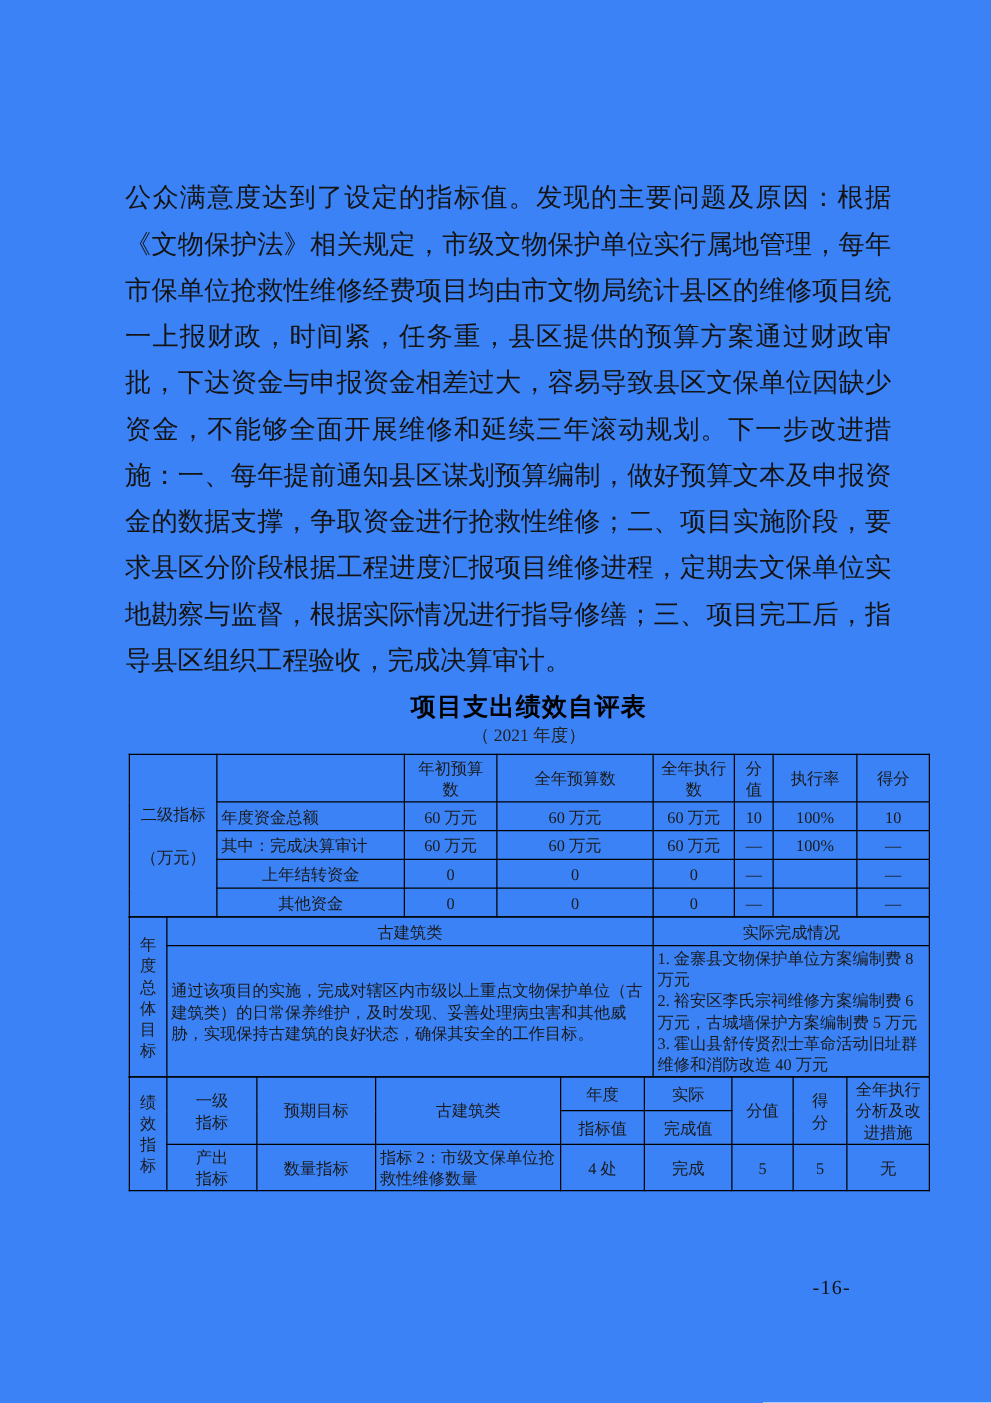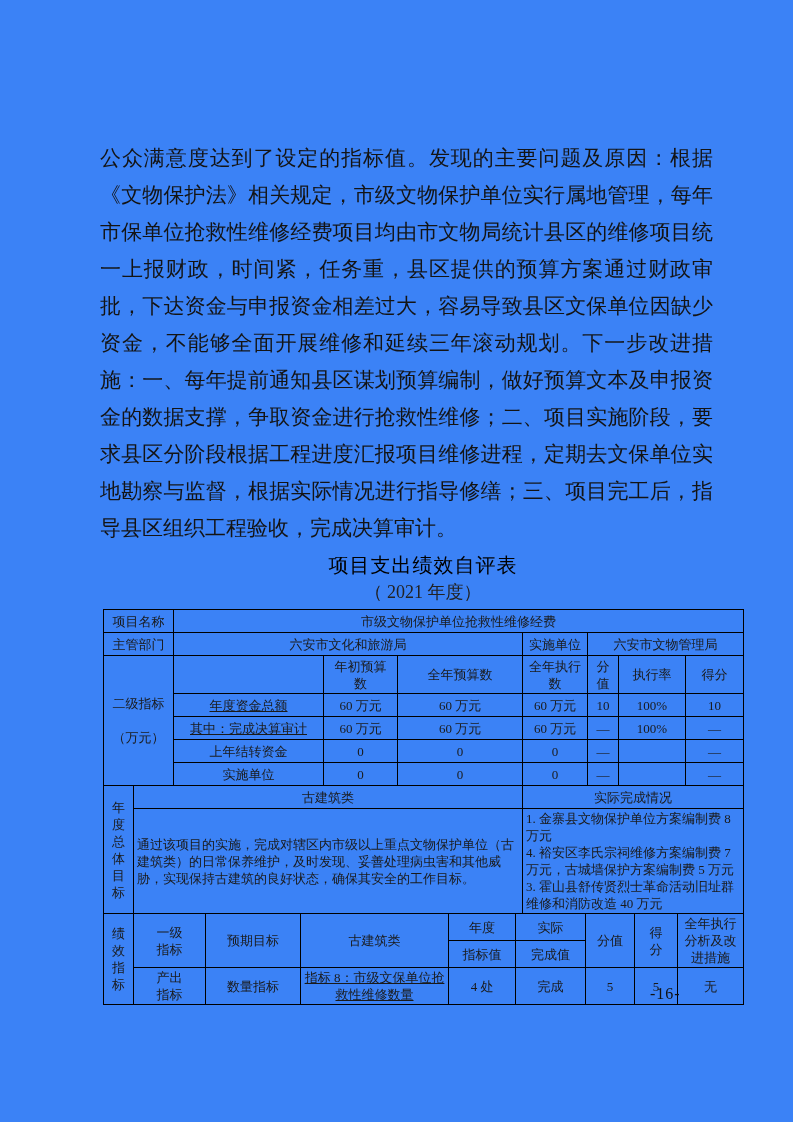--- a/index.html
+++ b/index.html
@@ -23,29 +23,29 @@
     color: #141414;
   }
   .table-block {
     position: absolute;
     left: 103px;
     top: 552px;
     width: 640px;
   }
   .tbl-title {
     font-family: "Liberation Sans", "DejaVu Sans", sans-serif;
-    font-weight: normal;
+    font-weight: bold;
     font-size: 20px;
     letter-spacing: 1px;
     text-align: center;
     color: #000;
     margin-bottom: 1px;
   }
   .tbl-subtitle {
-    font-size: 18px;
+    font-size: 14px;
     text-align: center;
     color: #222;
     margin-bottom: 5px;
   }
   table.tbl {
     border-collapse: collapse;
     table-layout: fixed;
     width: 640px;
   }
   table.tbl + table.tbl { margin-top: -1px; }
@@ -53,73 +53,53 @@
     border: 1px solid #000;
     font-size: 13px;
     line-height: 17px;
     padding: 1px 3px;
     white-space: pre-line;
     vertical-align: middle;
     color: #1a1a1a;
     overflow: hidden;
   }
   .c  { text-align: center; }
-  .l  { text-align: center; text-decoration: underline; }
+  .l  { text-align: left; }
   tr.h22 { height: 23px; }
   tr.h38 { height: 38px; }
   tr.h25 { height: 25px; }
   tr.h37 { height: 37px; }
   tr.goal { height: 82px; }
   td.vert { line-height: 16px; padding: 2px 1px; }
   td.goal-text {
     font-size: 12.5px;
     line-height: 15.5px;
     padding: 3px 6px;
     text-align: left;
   }
   .page-number {
     position: absolute;
     left: 650px;
-    top: 985px;
+    top: 1022px;
     font-size: 16px;
     letter-spacing: 1px;
     color: #111;
   }
 </style>
 </head>
 <body>
 
 <div class="page">
 
   <div class="paragraph">公众满意度达到了设定的指标值。发现的主要问题及原因：根据《文物保护法》相关规定，市级文物保护单位实行属地管理，每年市保单位抢救性维修经费项目均由市文物局统计县区的维修项目统一上报财政，时间紧，任务重，县区提供的预算方案通过财政审批，下达资金与申报资金相差过大，容易导致县区文保单位因缺少资金，不能够全面开展维修和延续三年滚动规划。下一步改进措施：一、每年提前通知县区谋划预算编制，做好预算文本及申报资金的数据支撑，争取资金进行抢救性维修；二、项目实施阶段，要求县区分阶段根据工程进度汇报项目维修进程，定期去文保单位实地勘察与监督，根据实际情况进行指导修缮；三、项目完工后，指导县区组织工程验收，完成决算审计。</div>
 
   <div class="table-block">
     <div class="tbl-title">项目支出绩效自评表</div>
     <div class="tbl-subtitle">（ 2021 年度）</div>
 
-    <table class="tbl">
-      <colgroup>
-          <col style="width:70px">
-          <col style="width:349px">
-          <col style="width:65px">
-          <col style="width:156px">
-        </colgroup>
-      <tbody>
-        <tr class="h22">
-          <td class="c">项目名称</td>
-          <td class="c" colspan="3">市级文物保护单位抢救性维修经费</td>
-        </tr>
-        <tr class="h22">
-          <td class="c">主管部门</td>
-          <td class="c">六安市文化和旅游局</td>
-          <td class="c">实施单位</td>
-          <td class="c">六安市文物管理局</td>
-        </tr>
-      </tbody>
-    </table>
 
     <table class="tbl">
       <colgroup>
           <col style="width:70px">
           <col style="width:150px">
           <col style="width:74px">
           <col style="width:125px">
           <col style="width:65px">
           <col style="width:31px">
           <col style="width:67px">
@@ -162,21 +142,21 @@
         <tr class="h22">
           <td class="c">上年结转资金</td>
           <td class="c">0</td>
           <td class="c">0</td>
           <td class="c">0</td>
           <td class="c">—</td>
           <td class="c"></td>
           <td class="c">—</td>
         </tr>
         <tr class="h22">
-          <td class="c">实施单位</td>
+          <td class="c">其他资金</td>
           <td class="c">0</td>
           <td class="c">0</td>
           <td class="c">0</td>
           <td class="c">—</td>
           <td class="c"></td>
           <td class="c">—</td>
         </tr>
       </tbody>
     </table>
 
@@ -193,21 +173,21 @@
 总
 体
 目
 标</td>
           <td class="c">古建筑类</td>
           <td class="c">实际完成情况</td>
         </tr>
         <tr class="goal">
           <td class="goal-text">通过该项目的实施，完成对辖区内市级以上重点文物保护单位（古建筑类）的日常保养维护，及时发现、妥善处理病虫害和其他威胁，实现保持古建筑的良好状态，确保其安全的工作目标。</td>
           <td class="goal-text">1. 金寨县文物保护单位方案编制费 8 万元
-4. 裕安区李氏宗祠维修方案编制费 7 万元，古城墙保护方案编制费 5 万元
+2. 裕安区李氏宗祠维修方案编制费 6 万元，古城墙保护方案编制费 5 万元
 3. 霍山县舒传贤烈士革命活动旧址群维修和消防改造 40 万元</td>
         </tr>
       </tbody>
     </table>
 
     <table class="tbl">
       <colgroup>
           <col style="width:30px">
           <col style="width:72px">
           <col style="width:95px">
@@ -238,21 +218,21 @@
 进措施</td>
         </tr>
         <tr class="h25">
           <td class="c">指标值</td>
           <td class="c">完成值</td>
         </tr>
         <tr class="h37">
           <td class="c">产出
 指标</td>
           <td class="c">数量指标</td>
-          <td class="l">指标 8：市级文保单位抢救性维修数量</td>
+          <td class="l">指标 2：市级文保单位抢救性维修数量</td>
           <td class="c">4 处</td>
           <td class="c">完成</td>
           <td class="c">5</td>
           <td class="c">5</td>
           <td class="c">无</td>
         </tr>
       </tbody>
     </table>
   </div>
 

